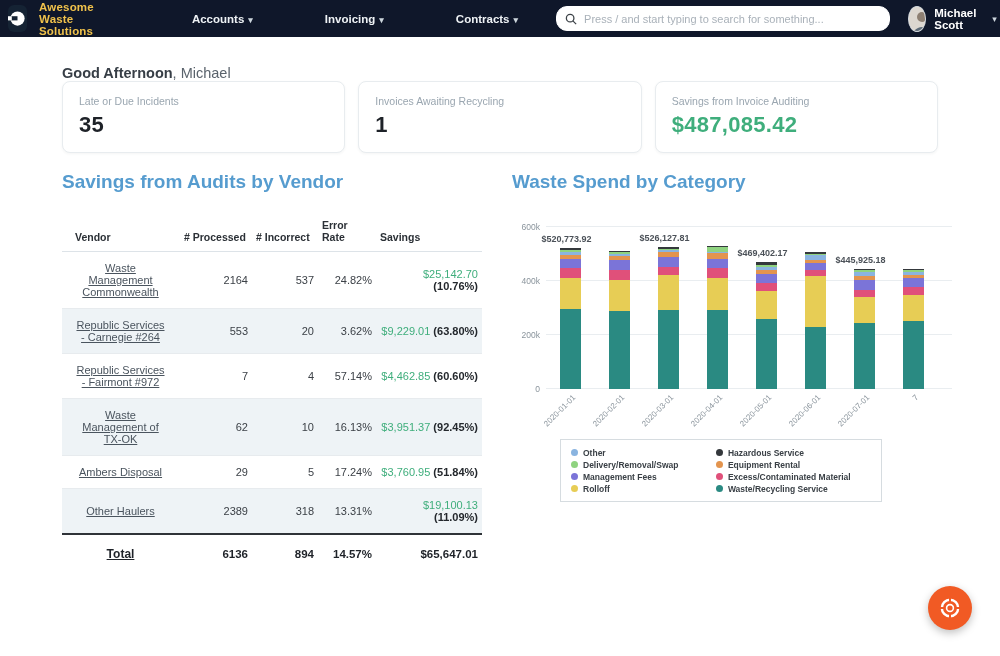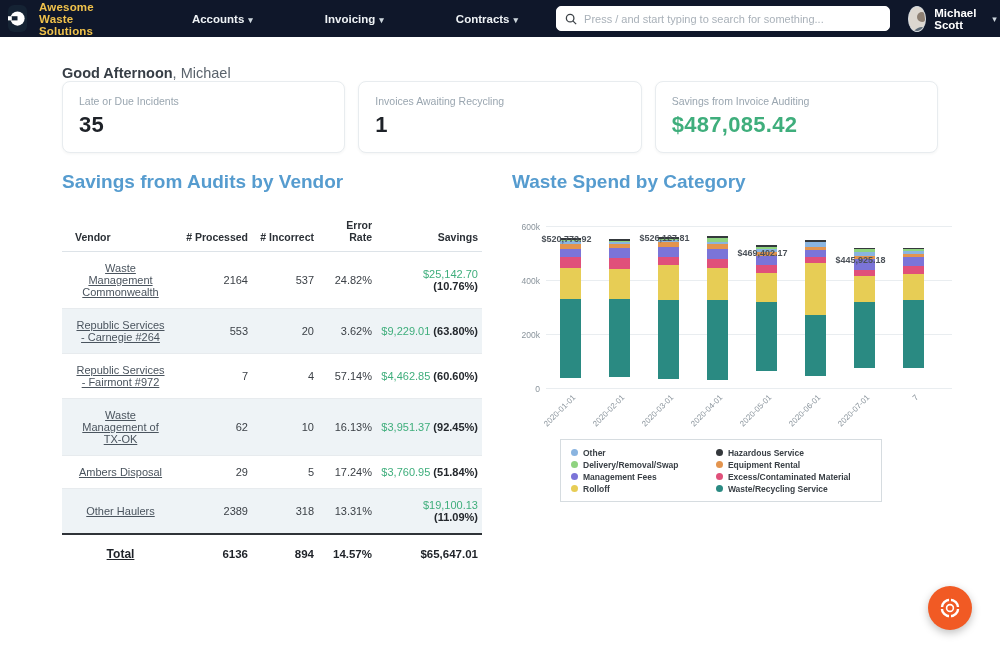--- a/index.html
+++ b/index.html
@@ -6,21 +6,21 @@
   html,body { width:1000px; height:656px; }
   body { font-family:"Liberation Sans", sans-serif; background:#ffffff; color:#32373d; overflow:hidden; position:relative; }
 
   
   .nav { height:37px; background:#0f172a; display:flex; align-items:center; padding:0 14px 0 8px; gap:4px; }
   .logo-box { width:27px; height:27px; background:#152334; border-radius:6px; display:flex; align-items:center; justify-content:center; margin-right:8px; }
   .brand { color:#f0c24b; font-weight:bold; font-size:11.5px; letter-spacing:.2px; margin-right:60px; }
   .nav-item { color:#eef2f5; font-size:11.5px; font-weight:bold; padding:0 34px; cursor:pointer; white-space:nowrap; }
   .nav-item .caret { font-size:9px; margin-left:4px; color:#cdd6dd; }
   .search-wrap { flex:1; display:flex; justify-content:flex-end; margin-right:14px; }
-  .search-box { width:334px; height:25px; background:#fff; border:1px solid #fff; border-radius:5px; display:flex; align-items:center; padding:0 8px; gap:7px; }
+  .search-box { width:334px; height:25px; background:#fff; border:1px solid #fff; border-radius:11px; display:flex; align-items:center; padding:0 8px; gap:7px; }
   .search-box input { border:none; outline:none; flex:1; font-size:11px; color:#333; font-family:"Liberation Sans", sans-serif; }
   .search-box input::placeholder { color:#a9b1b9; }
   .user { display:flex; align-items:center; gap:8px; }
   .avatar { width:26px; height:26px; border-radius:50%; background:#e8e4df; overflow:hidden; border:1px solid #cfd5da; }
   .user-name { color:#fff; font-size:11.5px; font-weight:bold; }
   .user .caret { color:#cdd6dd; font-size:9px; }
 
   
   .content { padding:28px 62px 0 62px; }
   .greeting { font-size:14.5px; color:#5a636c; }
@@ -34,39 +34,39 @@
 
   .section-title { font-size:15.5px; font-weight:bold; color:#32373d; margin-top:26px; }
 
   .panels { display:flex; margin-top:18px; gap:30px; }
   .panel-title { font-size:19px; font-weight:bold; color:#569ccf; }
 
   
   .table-panel { width:420px; flex:none; }
   table.vendors { width:420px; border-collapse:collapse; margin-top:20px; font-size:11px; }
   table.vendors th { font-size:10.5px; color:#2b3publice036; font-weight:bold; }
-  table.vendors th { color:#2b3036; text-align:right; padding:6px 4px 8px 4px; vertical-align:bottom; border-bottom:1px solid #dde3e8; }
+  table.vendors th { color:#2b3036; text-align:left; padding:6px 4px 8px 4px; vertical-align:bottom; border-bottom:1px solid #dde3e8; }
   table.vendors th:first-child { text-align:left; padding-left:13px; }
   table.vendors td { padding:10px 4px; text-align:right; color:#3c4147; border-bottom:1px solid #e7ebee; vertical-align:middle; }
   table.vendors td.vendor { text-align:center; color:#4a545e; padding-left:13px; padding-right:14px;text-decoration:underline; }
   table.vendors tr.stripe td { background:#eef3f6; }
   .err { color:#e05a54; }
   .money { color:#3fae7c; }
   .pct { color:#24282d; font-weight:bold; }
   table.vendors tr.total-row td { border-top:2px solid #2f3338; border-bottom:none; font-weight:bold; color:#1e2228; font-size:11.5px; padding-top:12px; }
   table.vendors tr.total-row td.vendor { font-size:12px; }
 
   
   .chart-panel { flex:1; }
   .chart-area { position:relative; margin-top:24px; height:230px; }
   .plot { position:absolute; left:34px; top:10px; width:392px; height:162px; }
   .gridline { position:absolute; left:0; right:-14px; height:1px; background:#e9edf0; }
   .ytick { position:absolute; right:100%; margin-right:6px; transform:translateY(-50%); font-size:8.5px; color:#8a949c; white-space:nowrap; }
   .bars { position:absolute; left:0; right:0; top:0; bottom:0; display:flex; justify-content:space-around; align-items:flex-end; }
-  .bar-slot { position:relative; width:21px; height:100%; display:flex; flex-direction:column-reverse; align-items:stretch;justify-content:center; }
+  .bar-slot { position:relative; width:21px; height:100%; display:flex; flex-direction:column-reverse; align-items:stretch; }
   .seg { width:21px; }
   .bar-total-label { position:absolute; bottom:100%; margin-bottom:4px; left:50%; transform:translateX(-58%); font-size:9px; color:#4b5158; white-space:nowrap; font-weight:bold; }
   .xlabel { position:absolute; top:calc(100% + 4px); right:50%; width:54px; text-align:right; font-size:8px; color:#8a949c; transform:rotate(-45deg); transform-origin:top right; white-space:nowrap; }
 
   .legend-box { position:absolute; left:48px; top:222px; width:322px; border:1px solid #d6dce0; background:#fff; padding:7px 10px; display:grid; grid-template-columns:1fr 1.15fr; grid-auto-flow:column; grid-template-rows:repeat(4, 11px); column-gap:10px; row-gap:1px; }
   .legend-item { display:flex; align-items:center; gap:5px; font-size:8.5px; font-weight:bold; color:#3a4046; white-space:nowrap; }
   .legend-dot { width:7px; height:7px; border-radius:50%; flex:none; }
 
   
   .fab { position:absolute; right:28px; bottom:26px; width:44px; height:44px; border-radius:50%; background:#f15a24; box-shadow:0 3px 8px rgba(0,0,0,.25); display:flex; align-items:center; justify-content:center; cursor:pointer; }

